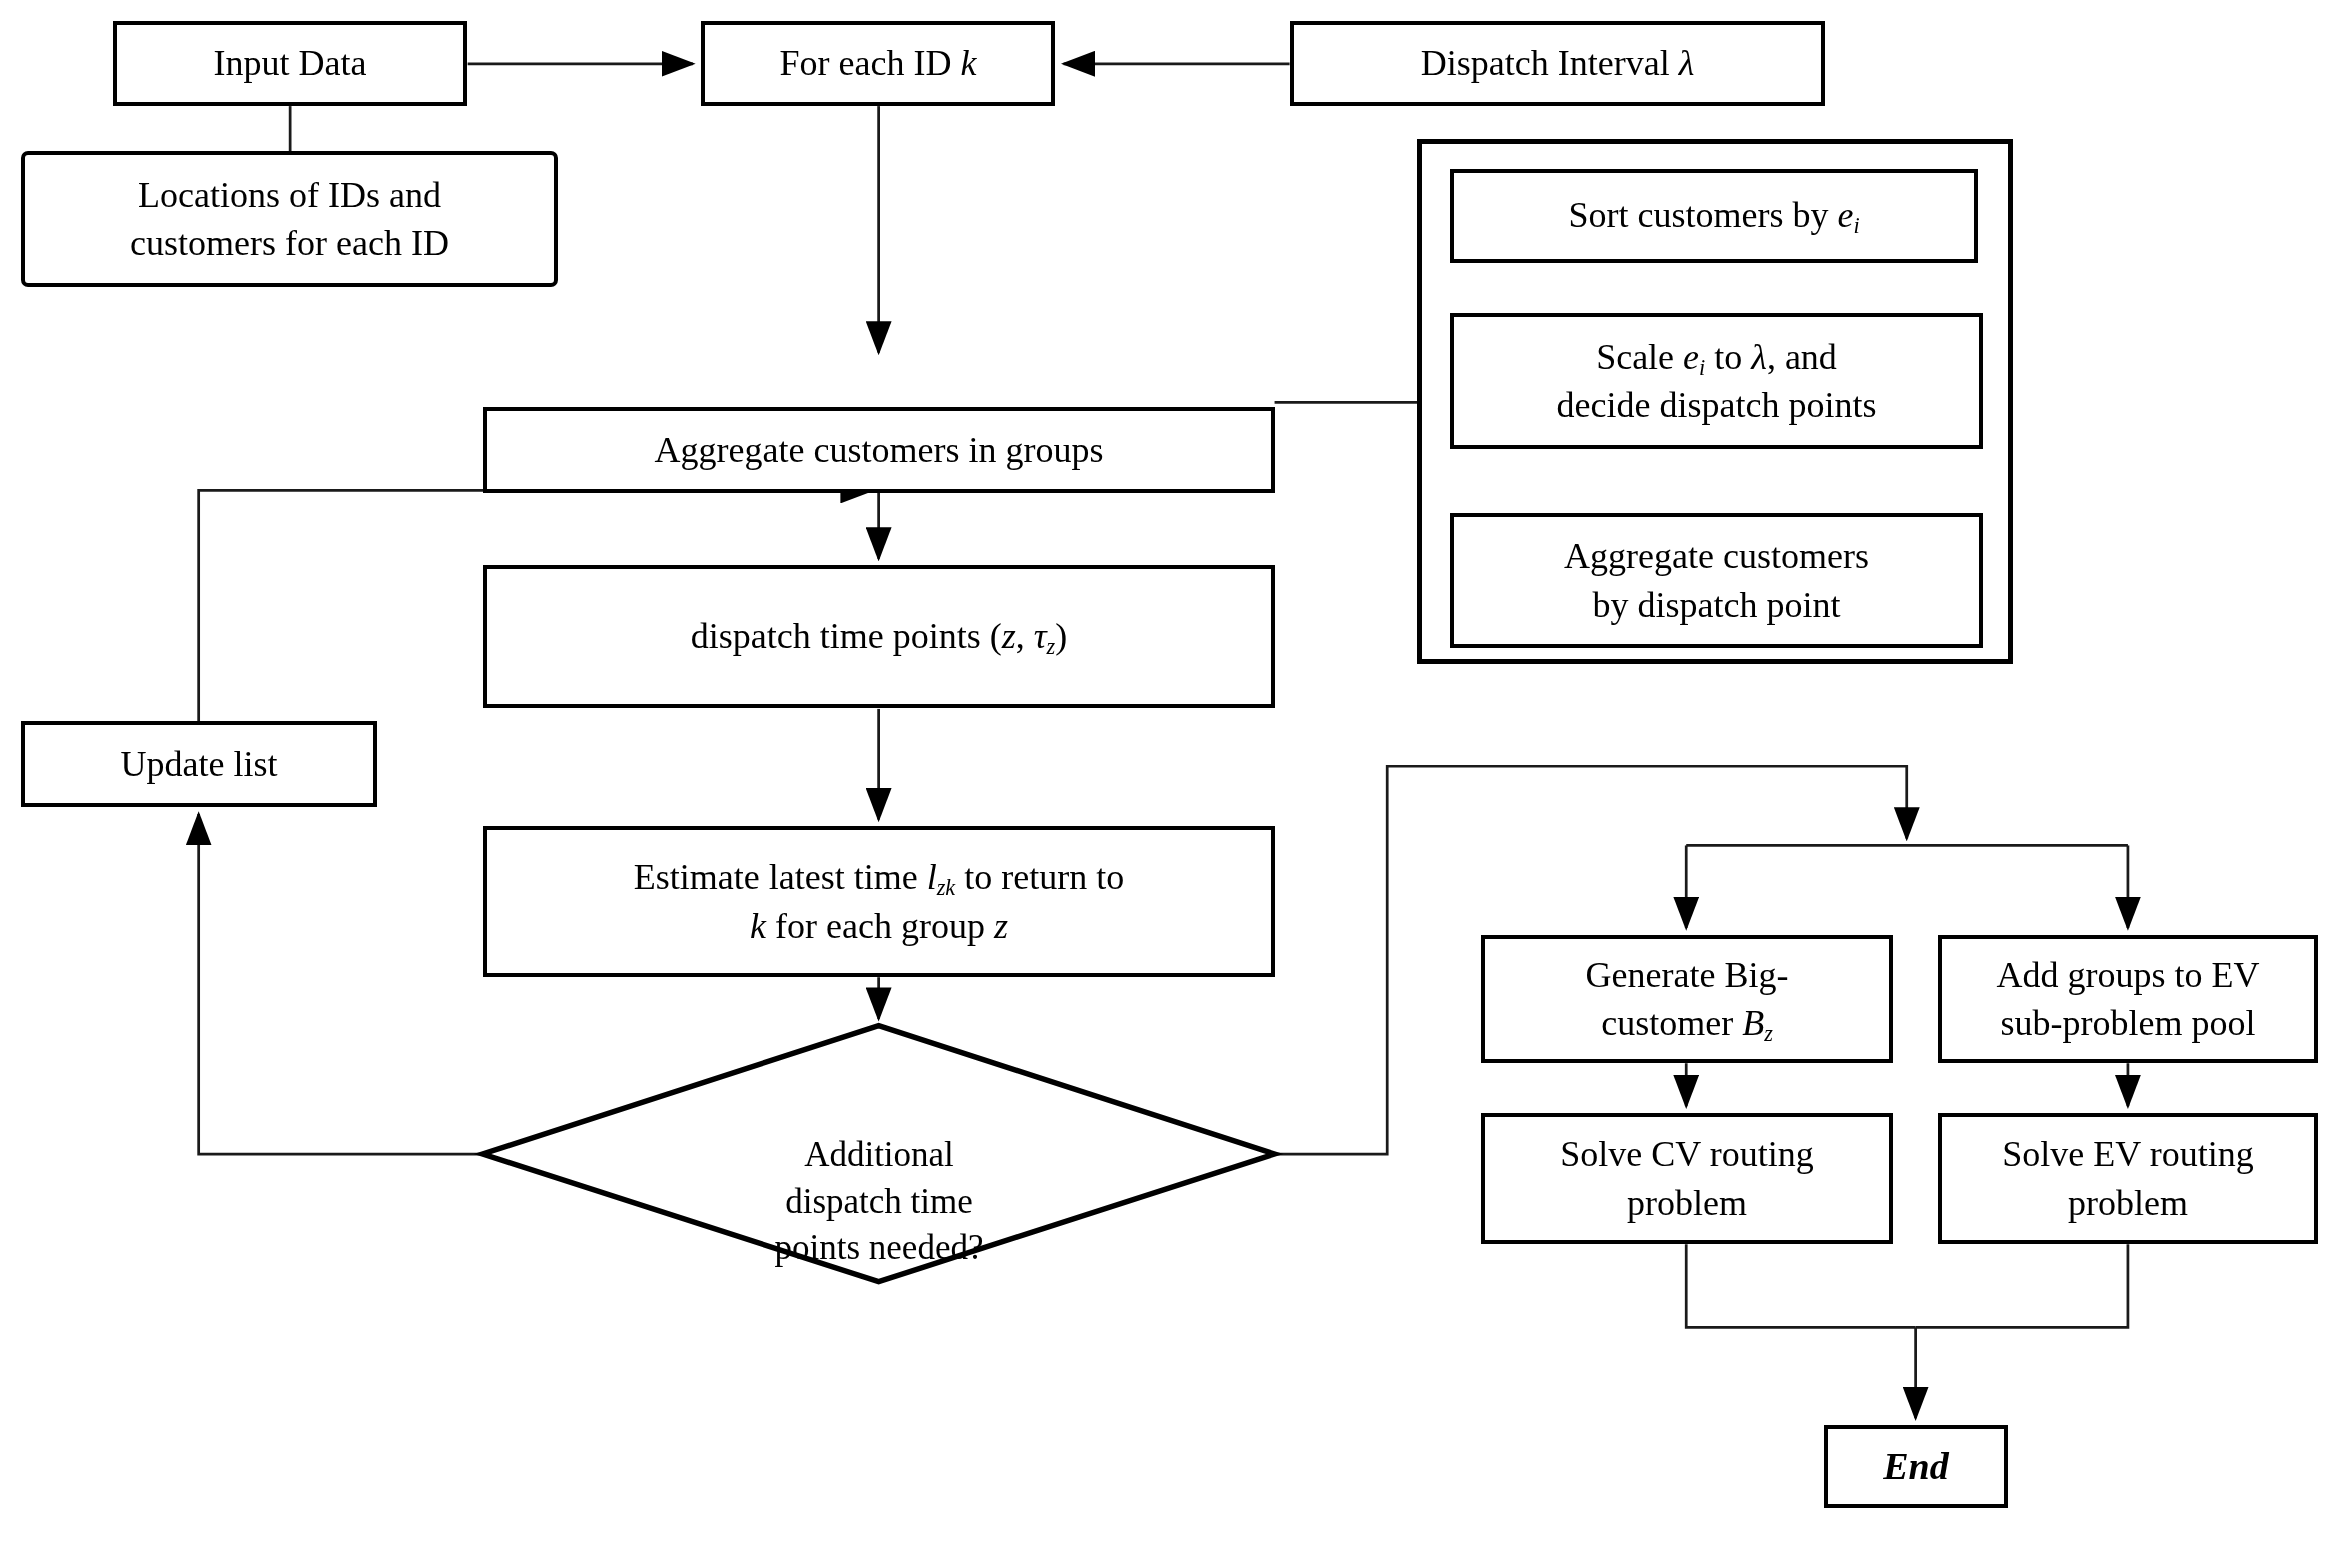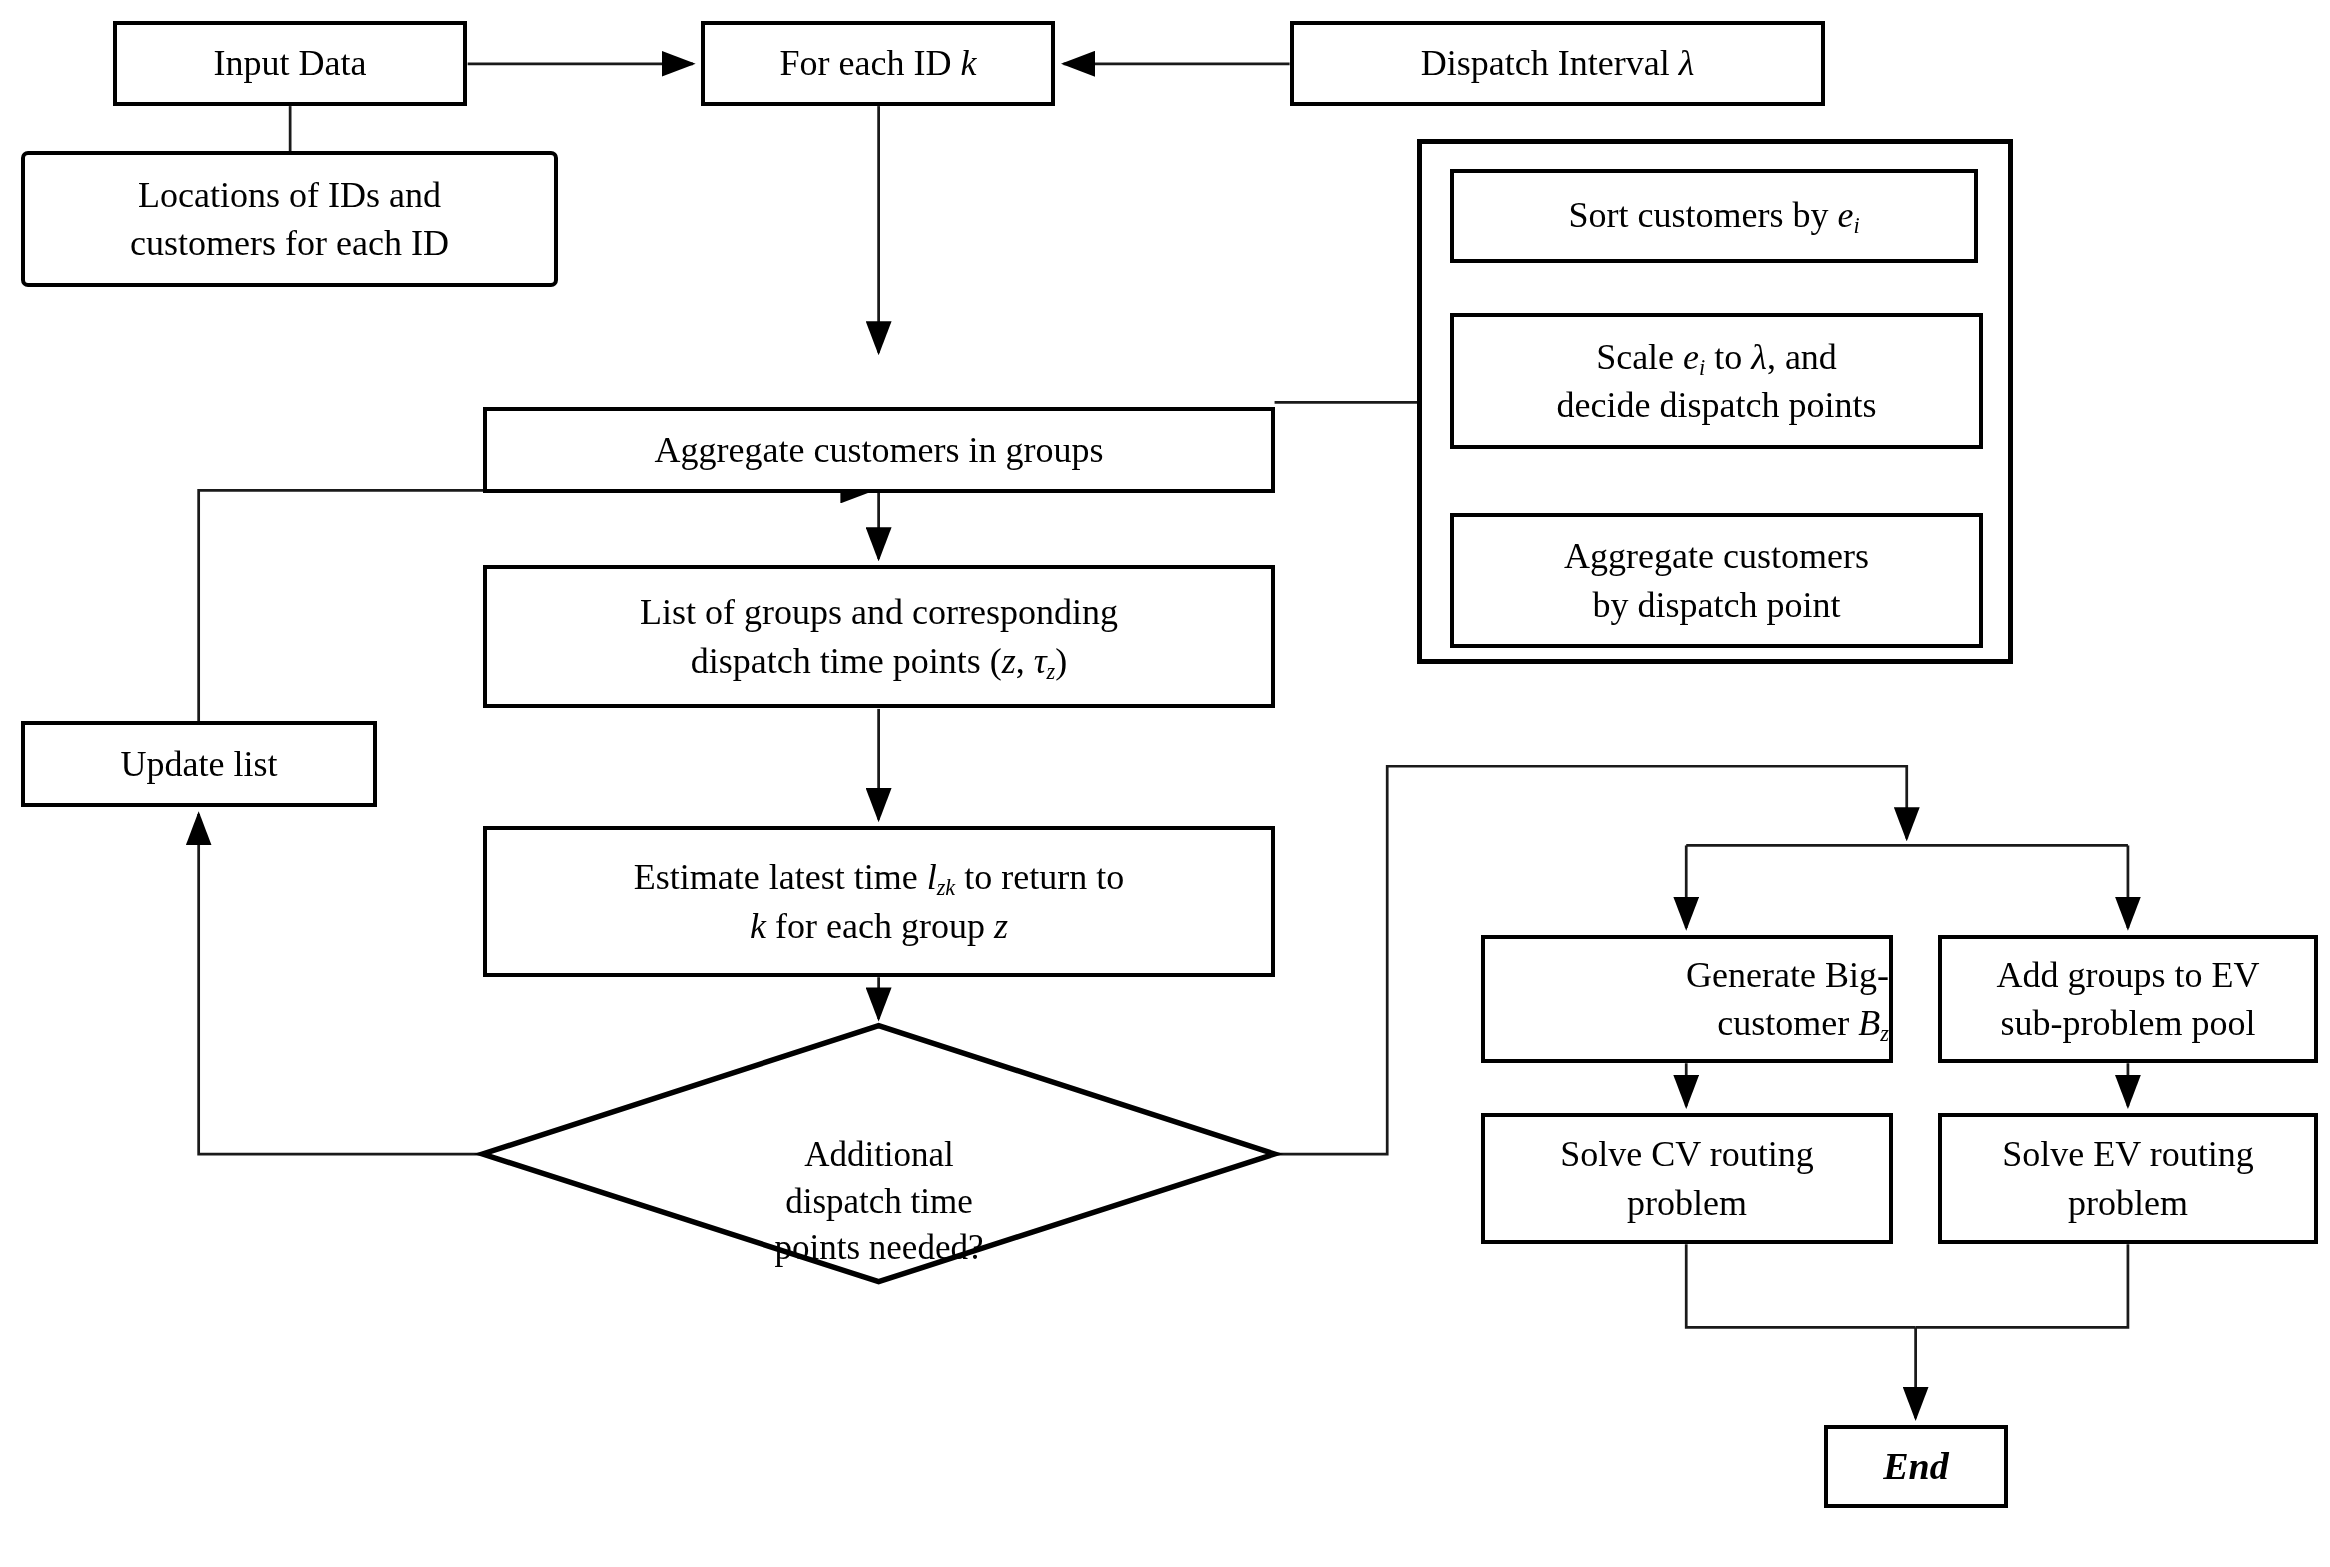--- a/index.html
+++ b/index.html
@@ -96,21 +96,20 @@
       <span class="line">Aggregate customers</span>
       <span class="line">by dispatch point</span>
     </div>
   </div>
 
   <div class="box" style="left:483px;top:359px;width:792px;height:86px;margin-top:48px;">
     <span class="line">Aggregate customers in groups</span>
   </div>
 
   <div class="box" style="left:483px;top:565px;width:792px;height:143px;">
-    <span class="line">List of groups and corresponding</span>
     <span class="line">
       <span>dispatch time points (</span><em>z</em><span>, </span><em>τ</em><sub>z</sub><span>)</span>
     </span>
   </div>
 
   <div class="box" style="left:21px;top:721px;width:356px;height:86px;">
     <span class="line">Update list</span>
   </div>
 
   <div class="box" style="left:483px;top:826px;width:792px;height:151px;">
@@ -121,21 +120,21 @@
       <em>k</em><span> for each group </span><em>z</em>
     </span>
   </div>
 
   <div class="box noborder" style="left:688px;top:1110px;width:382px;height:184px;font-size:35px;">
     <span class="line">Additional</span>
     <span class="line">dispatch time</span>
     <span class="line">points needed?</span>
   </div>
 
-  <div class="box" style="left:1481px;top:935px;width:412px;height:128px;align-items:flex-end;">
+  <div class="box" style="left:1481px;top:935px;width:412px;height:128px;">
     <span class="line">Generate Big-</span>
     <span class="line">
       <span>customer </span><em>B</em><sub>z</sub>
     </span>
   </div>
 
   <div class="box" style="left:1938px;top:935px;width:380px;height:128px;">
     <span class="line">Add groups to EV</span>
     <span class="line">sub-problem pool</span>
   </div>

